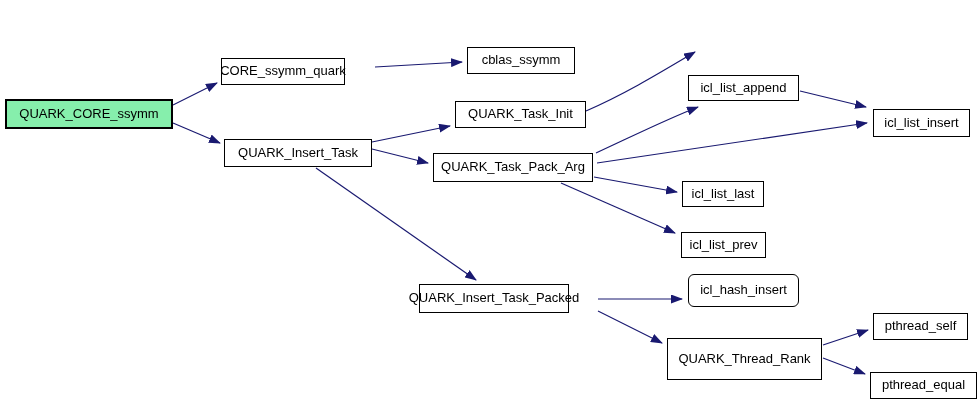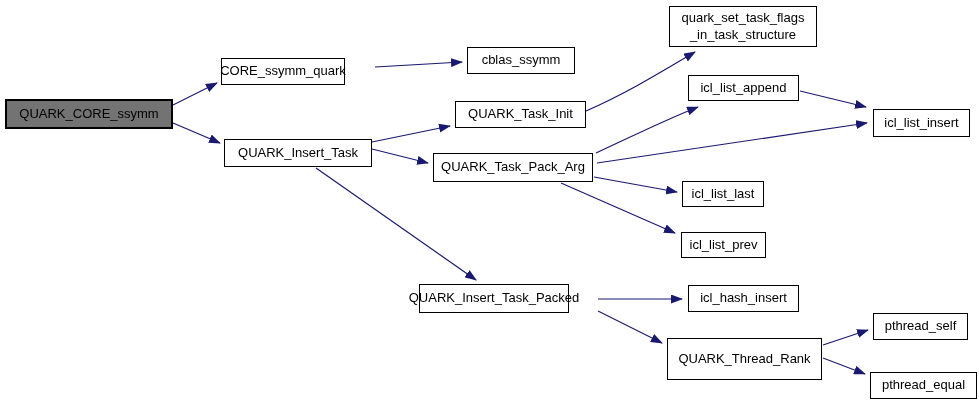--- a/index.html
+++ b/index.html
@@ -18,21 +18,21 @@
     background:#ffffff;
     border:1px solid #000000;
     color:#000000;
     font-size:13px;
     line-height:1.3;
     text-align:center;
     white-space:pre-line;
     cursor:pointer;
   }
   .node.hl {
-    background:#737373;
+    background:#86efac;
     border-width:2px;
     text-align:center;
   }
 </style>
 </head>
 <body>
 
 <div class="canvas">
 
   <svg class="edges" viewBox="0 0 979 400">
@@ -64,36 +64,34 @@
   <div class="node hl" style="left:5px; top:99px; width:168px; height:30px;">QUARK_CORE_ssymm</div>
 
   <div class="node" style="left:221px; top:58px; width:124px; height:27px;">CORE_ssymm_quark</div>
 
   <div class="node" style="left:467px; top:47px; width:108px; height:27px;">cblas_ssymm</div>
 
   <div class="node" style="left:224px; top:139px; width:148px; height:28px;">QUARK_Insert_Task</div>
 
   <div class="node" style="left:455px; top:101px; width:131px; height:27px;">QUARK_Task_Init</div>
 
-  <div class="node" style="left:669px; top:6px; width:148px; height:41px;">quark_set_task_flags
-_in_task_structure</div>
 
   <div class="node" style="left:433px; top:153px; width:160px; height:29px;">QUARK_Task_Pack_Arg</div>
 
   <div class="node" style="left:688px; top:75px; width:111px; height:26px;">icl_list_append</div>
 
   <div class="node" style="left:873px; top:109px; width:97px; height:28px;">icl_list_insert</div>
 
   <div class="node" style="left:682px; top:181px; width:82px; height:26px;">icl_list_last</div>
 
   <div class="node" style="left:681px; top:232px; width:85px; height:26px;">icl_list_prev</div>
 
   <div class="node" style="left:419px; top:284px; width:150px; height:29px;">QUARK_Insert_Task_Packed</div>
 
-  <div class="node" style="left:688px; top:285px; width:111px; height:27px;">icl_hash_insert</div>
+  <div class="node" style="left:688px; top:274px; width:111px; height:33px;border-radius:6px;">icl_hash_insert</div>
 
   <div class="node" style="left:667px; top:338px; width:155px; height:42px;">QUARK_Thread_Rank</div>
 
   <div class="node" style="left:873px; top:313px; width:95px; height:27px;text-align:center;">pthread_self</div>
 
   <div class="node" style="left:870px; top:372px; width:107px; height:27px;">pthread_equal</div>
 
 </div>
 
 </body></html>

